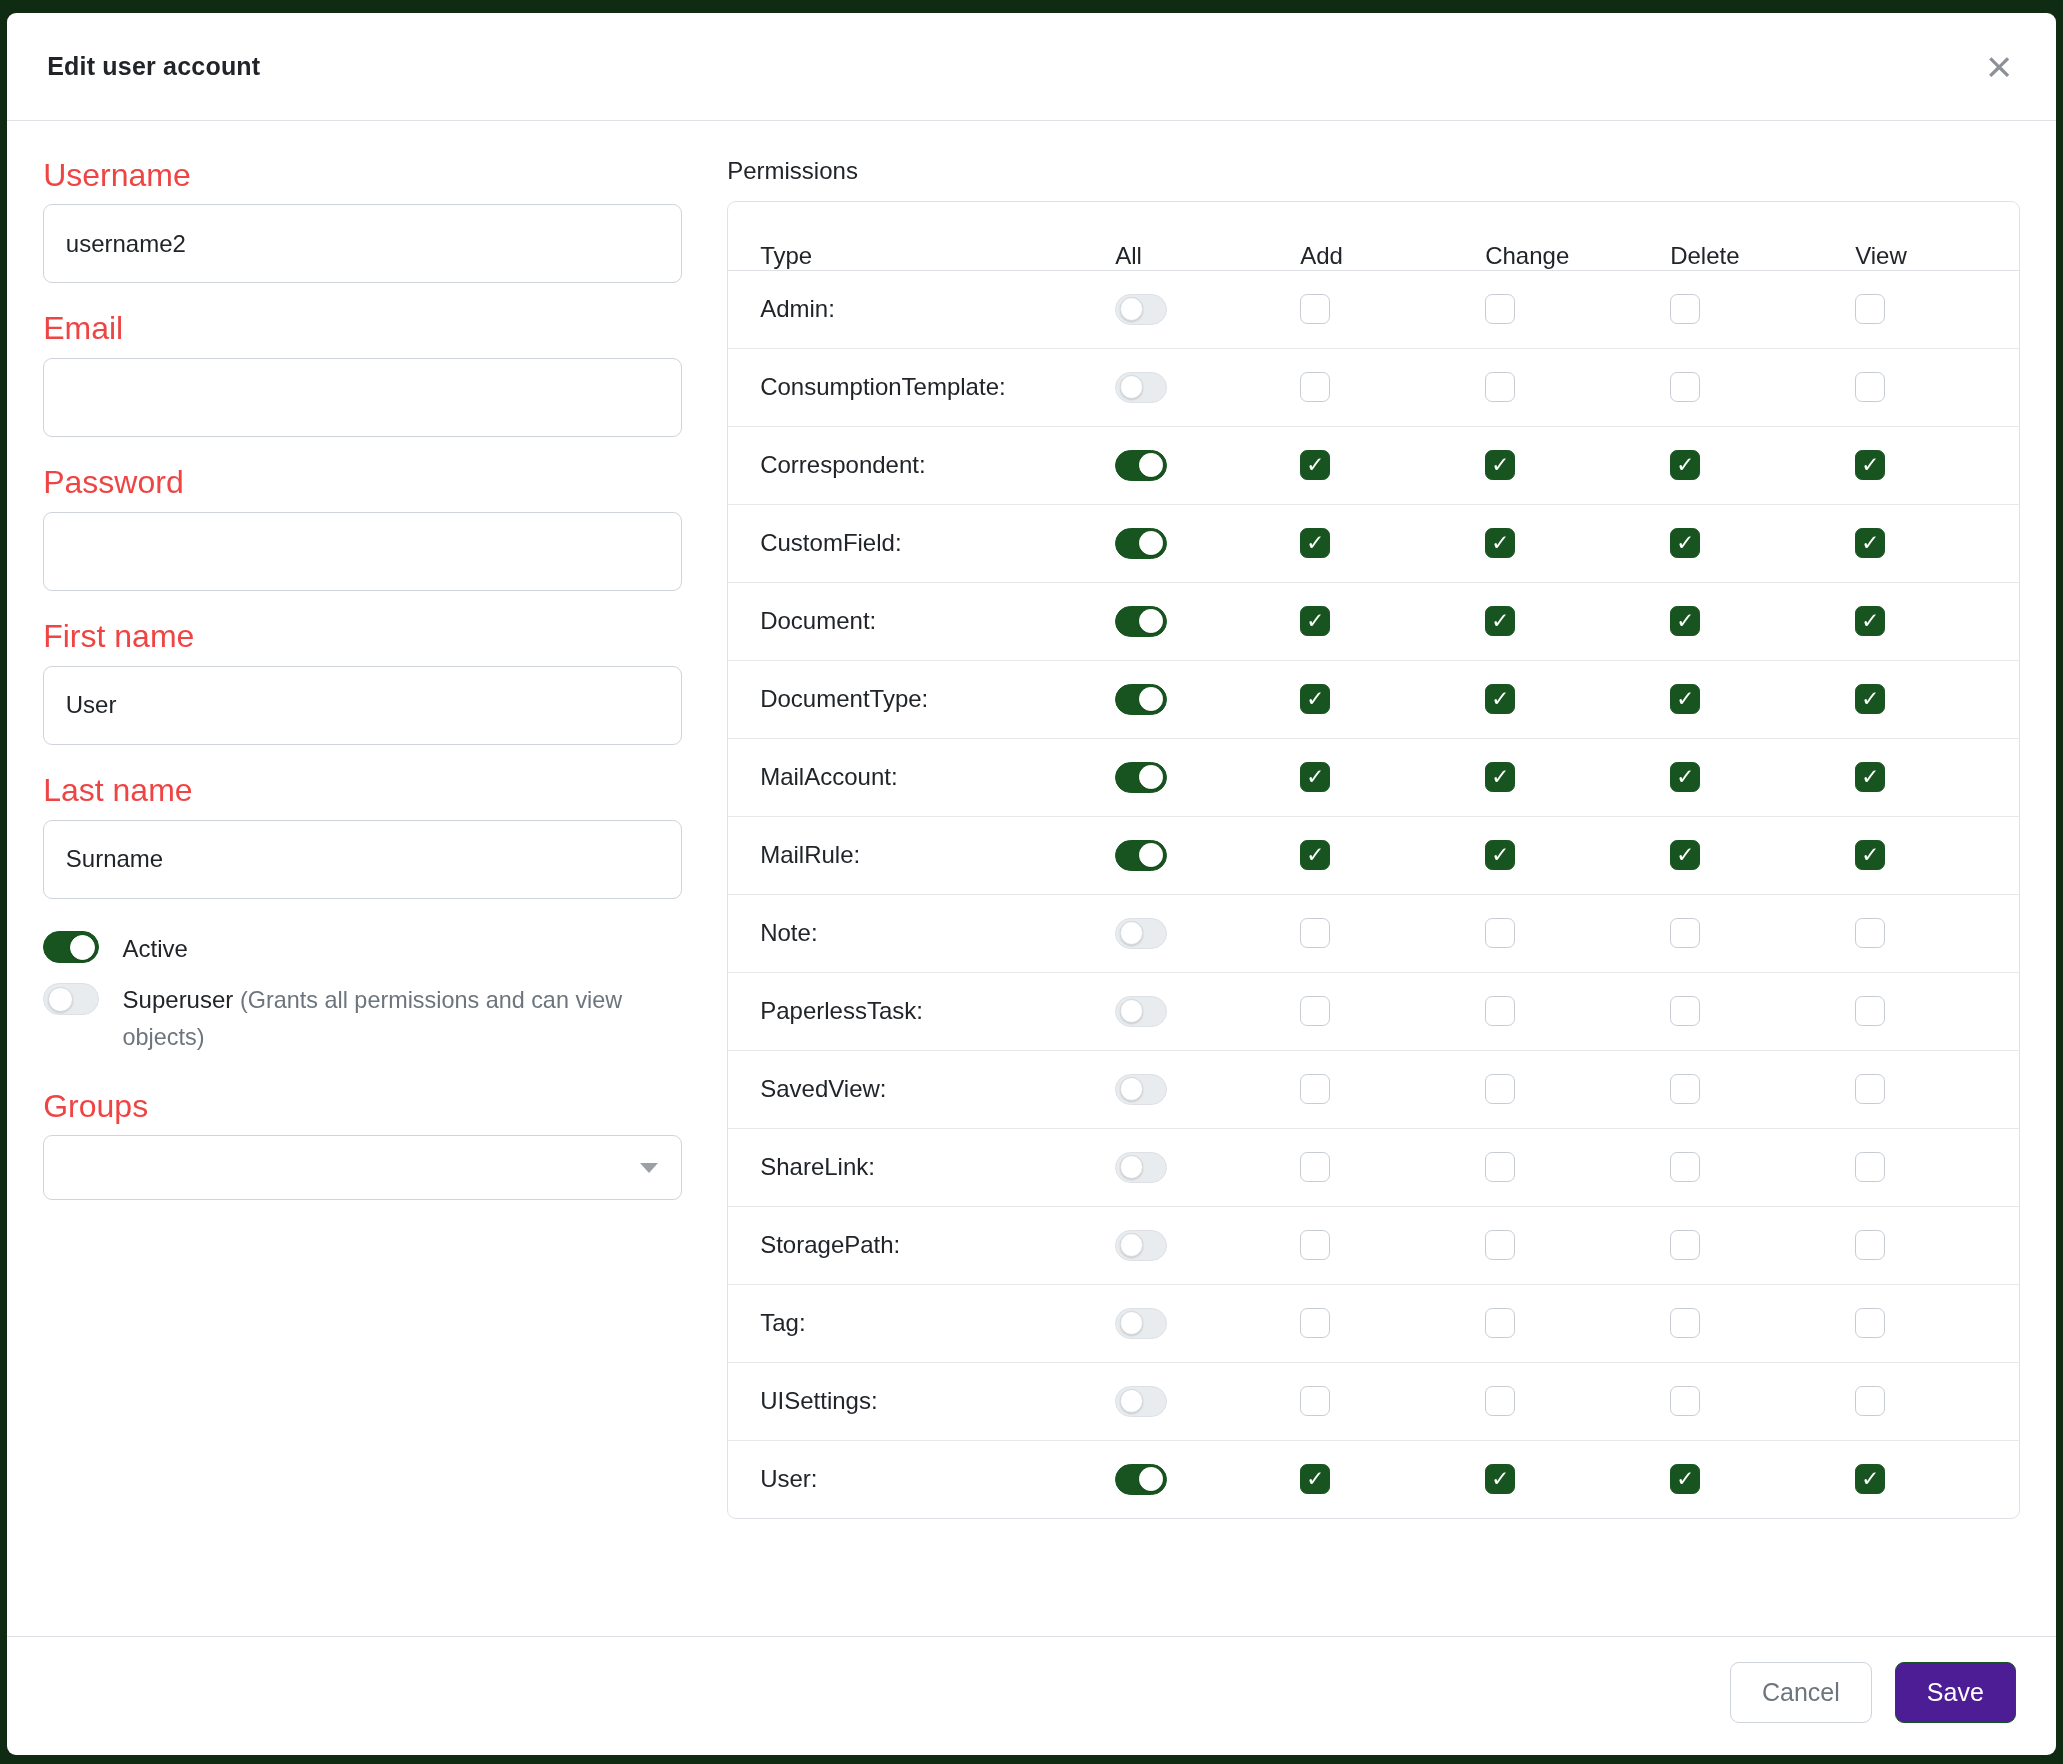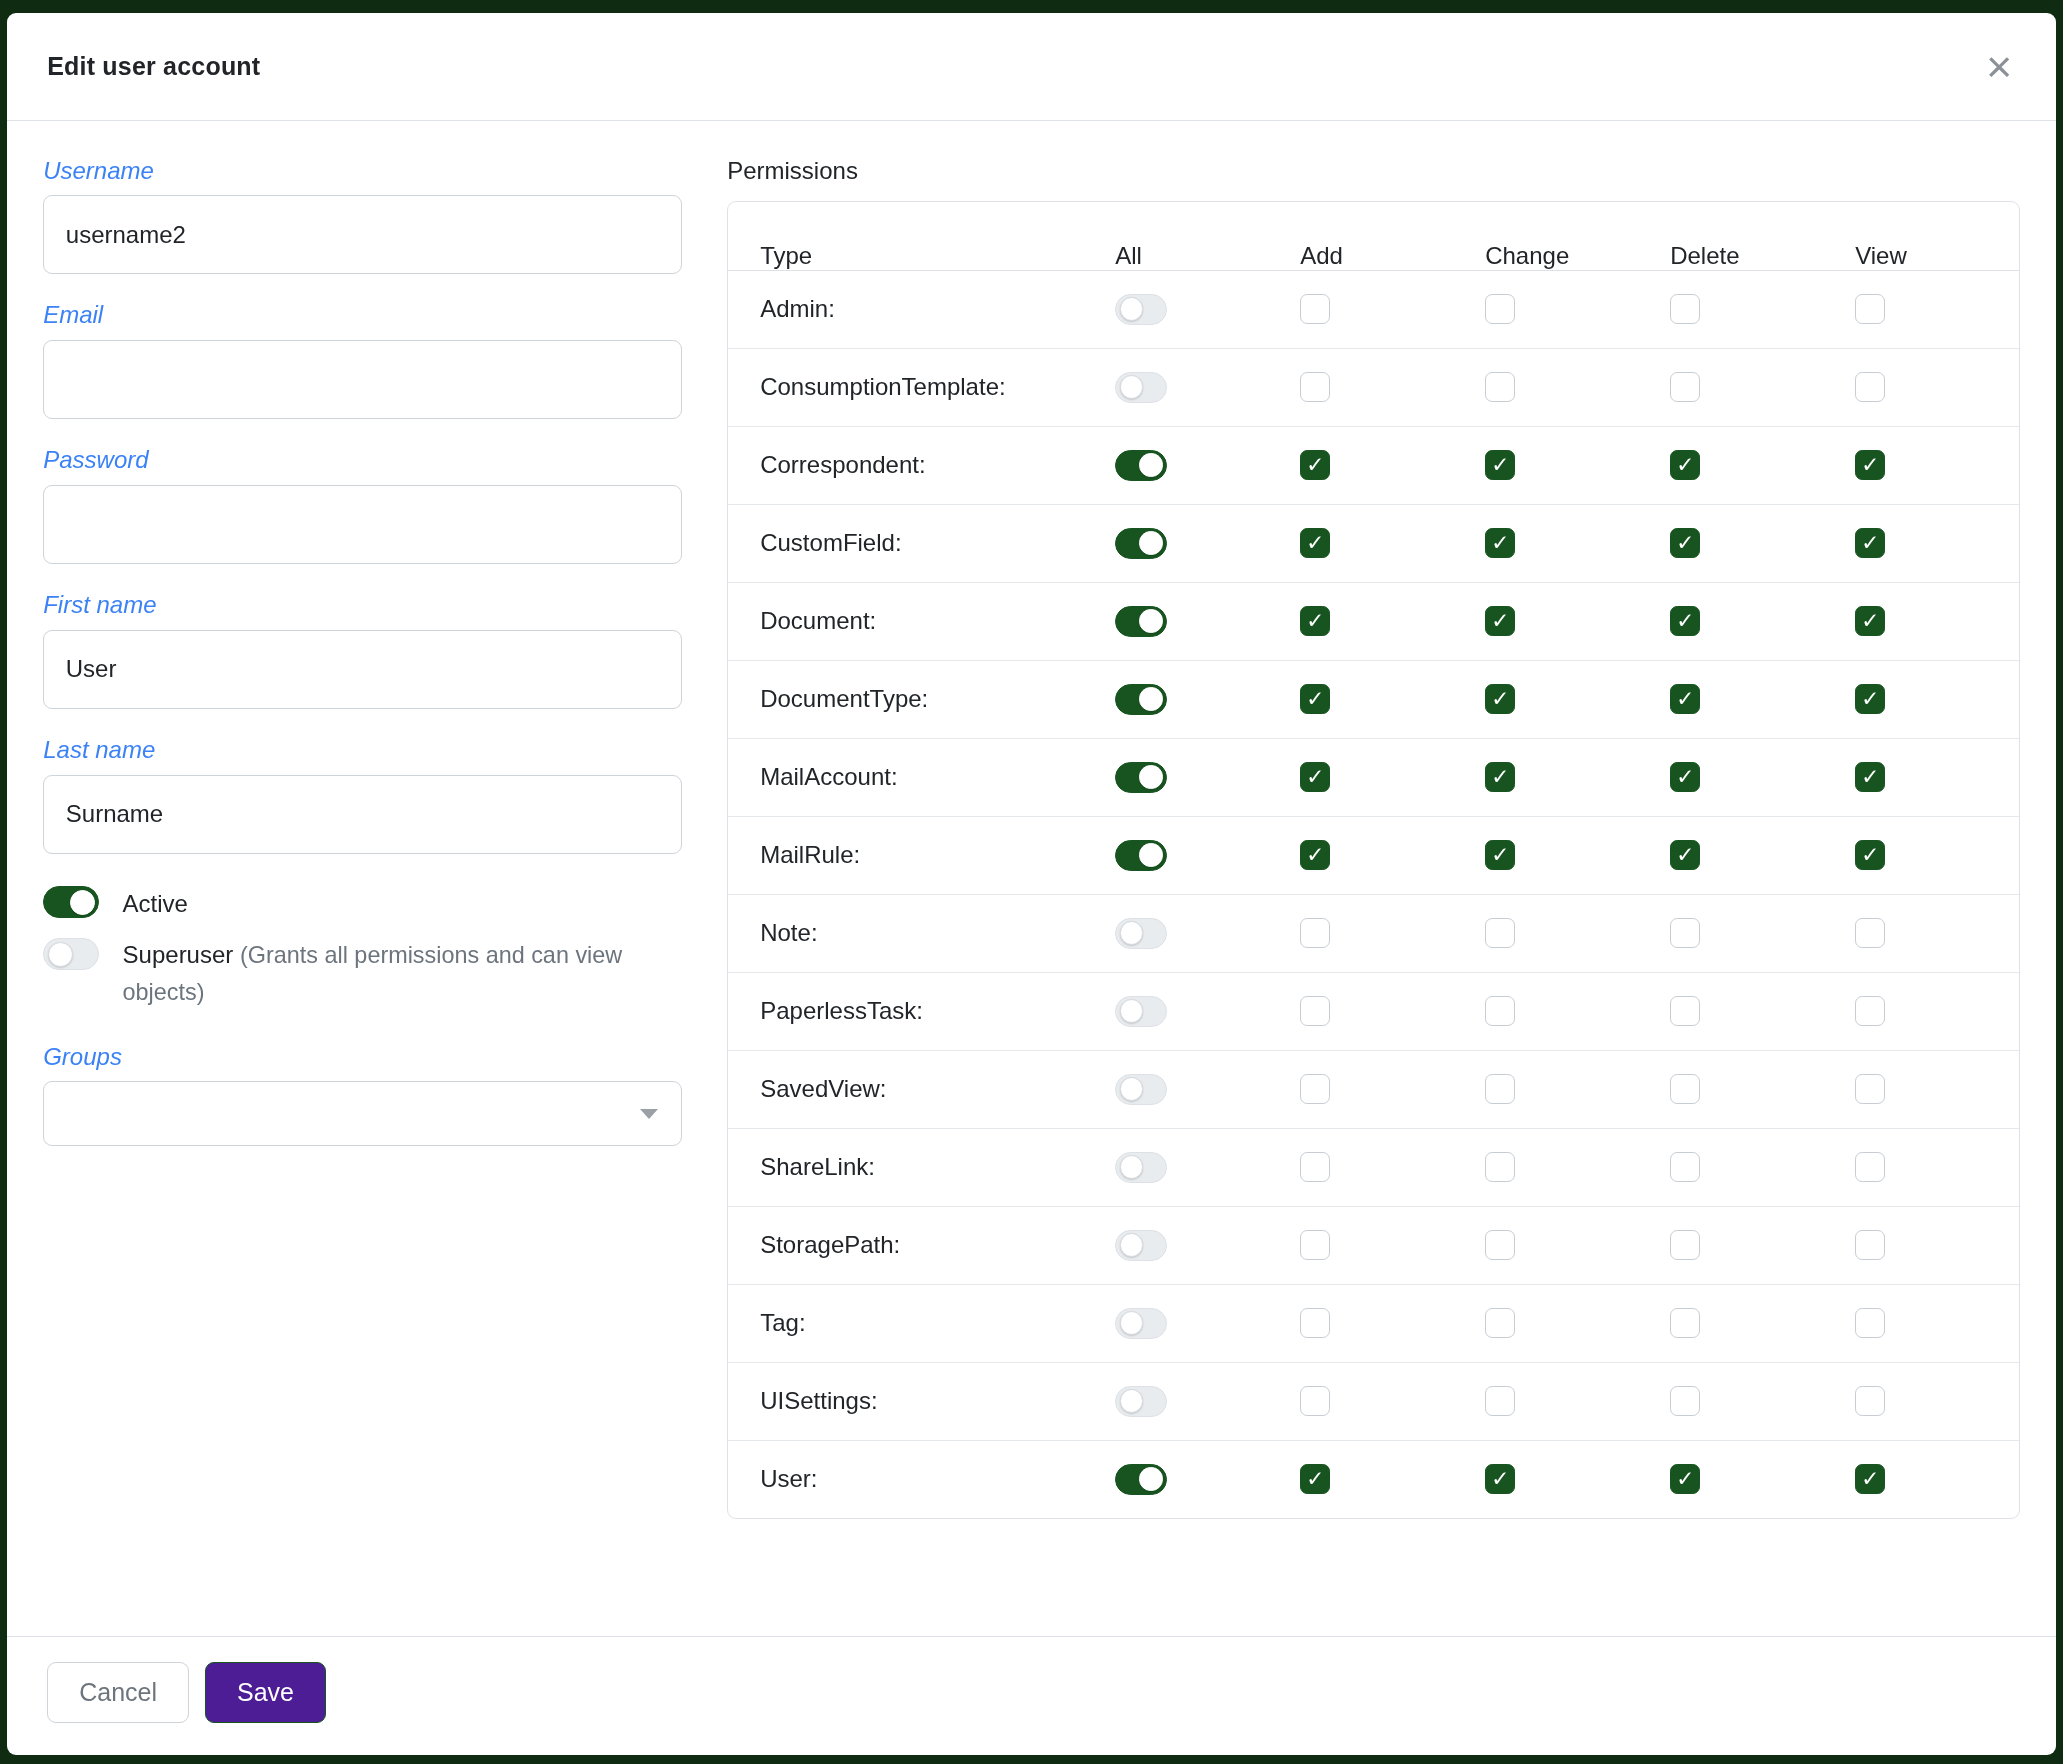--- a/index.html
+++ b/index.html
@@ -33,21 +33,21 @@
   
   .modal-body{
     flex:1 1 auto;
     display:flex;gap:45px;
     padding:36px 36px 0 36px;
     overflow:hidden;
   }
   .left-col{flex:0 0 639px;}
   .right-col{flex:1 1 auto;min-width:0;}
   .form-group{margin-bottom:27px;}
-  .form-label{display:block;font-size:24px;margin-bottom:10.8px;color:#3b82f6;font-style:italic;}
+  .form-label{display:block;font-size:32px;margin-bottom:10.8px;color:#ef4444;}
   .text-input{
     box-sizing:border-box;width:100%;height:79px;
     border:1.8px solid #ced4da;border-radius:9px;
     font-size:24px;padding:0 21.6px;color:#212529;
     font-family:inherit;background:#fff;outline:none;
   }
   
   .toggle{
     position:relative;display:inline-block;
     width:56px;height:32px;border-radius:18px;flex:0 0 auto;
@@ -100,21 +100,21 @@
   }
   .checkbox.checked{background:#17541f;border-color:#17541f;}
   .checkbox.checked::after{
     content:"\2713";color:#ffffff;font-size:21.6px;font-weight:bold;line-height:1;
   }
   
   .modal-footer{
     flex:0 0 auto;
     border-top:1.8px solid #dee2e6;
     padding:25px 40px 32px;
-    display:flex;justify-content:flex-start;align-items:center;gap:16px;
+    display:flex;justify-content:flex-end;align-items:center;gap:23px;
   }
   .btn{
     height:61px;border-radius:9px;font-size:25px;font-family:inherit;
     padding:0 31px;cursor:pointer;
   }
   .btn-cancel{background:#ffffff;border:1.8px solid #ced4da;color:#6c757d;}
   .btn-save{background:#4c1d95;border:1.8px solid #17541f;color:#ffffff;}
 </style>
 </head>
 <body>

